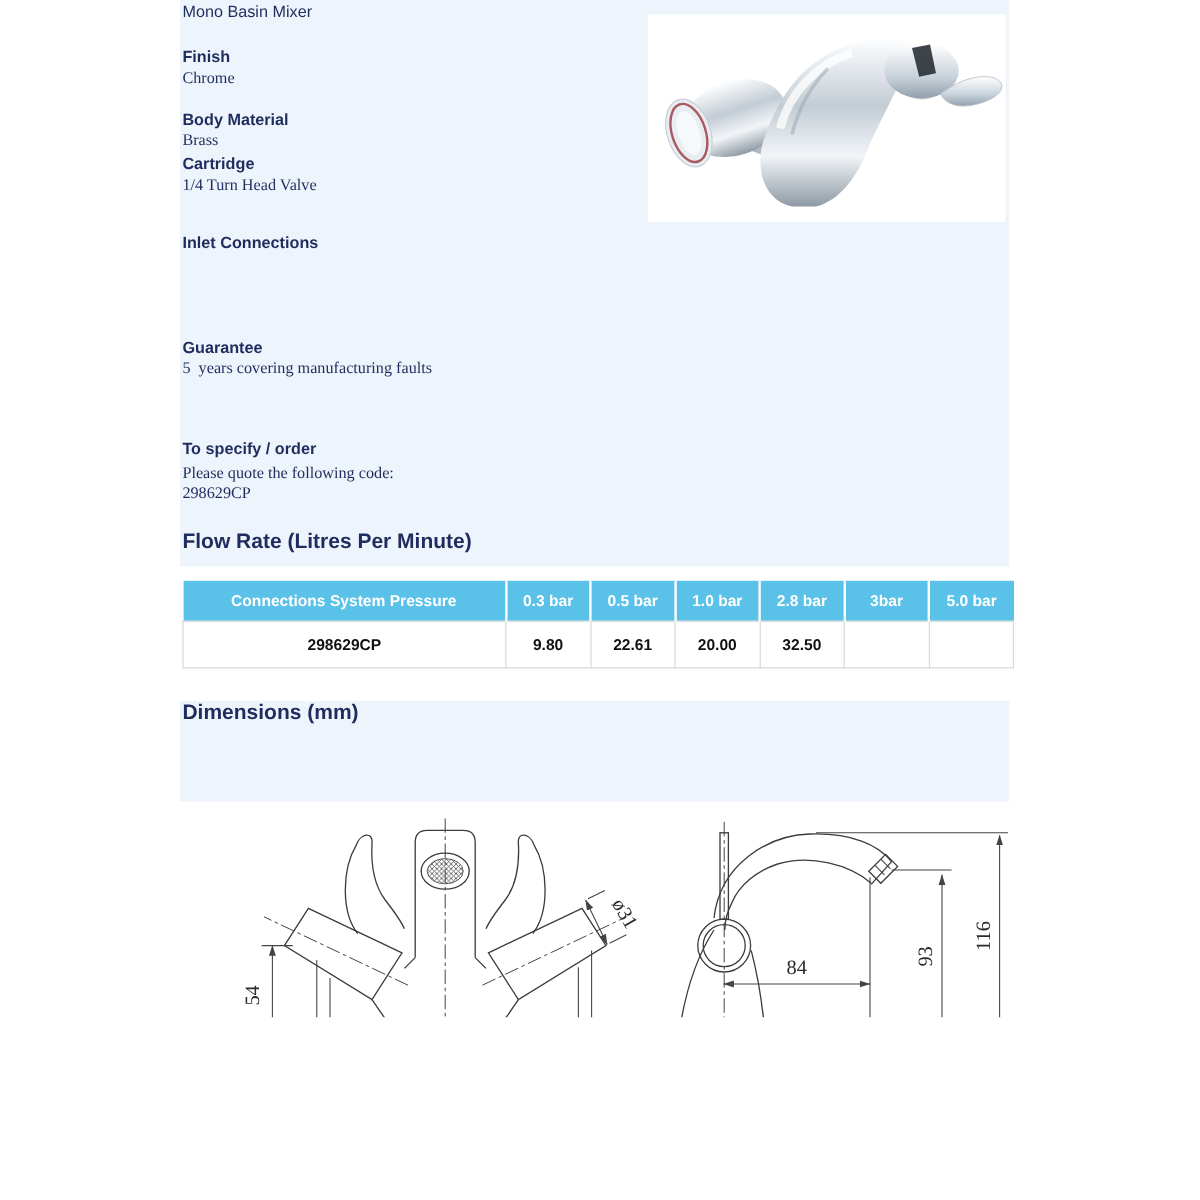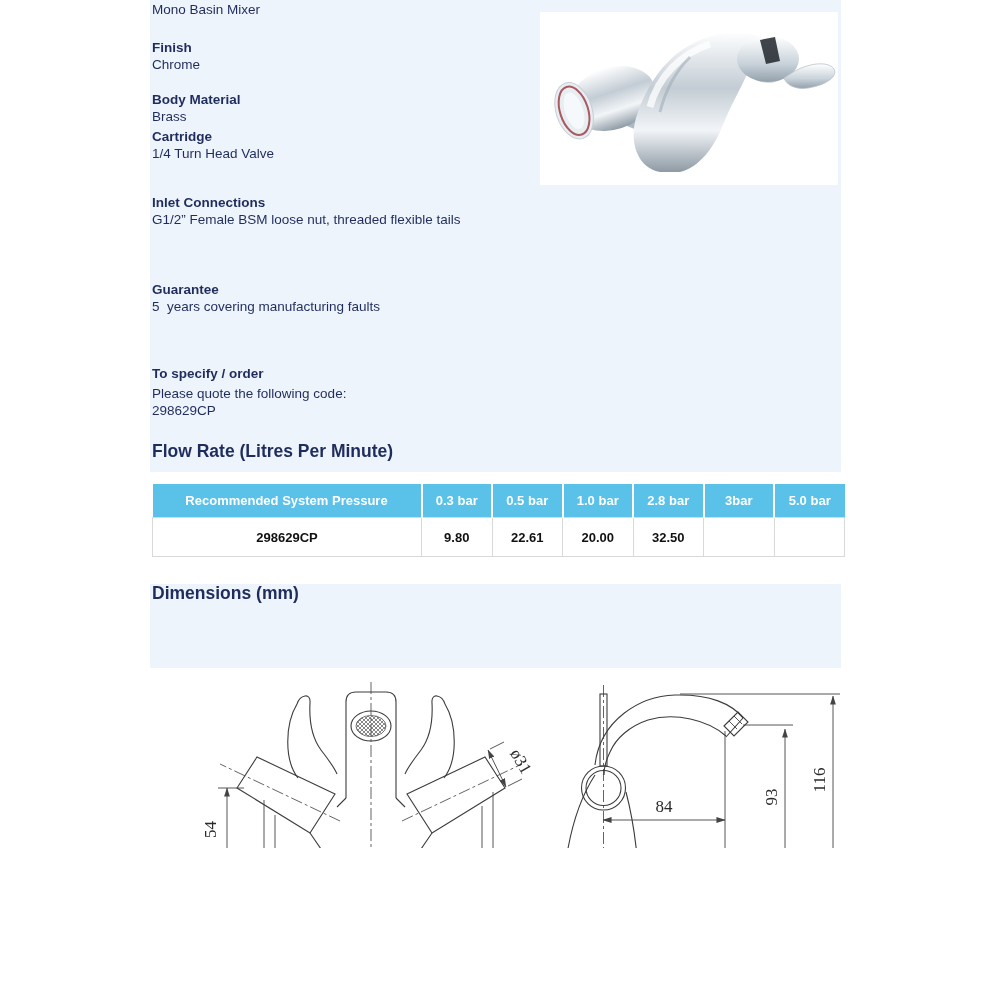--- a/index.html
+++ b/index.html
@@ -5,21 +5,21 @@
   html,body{margin:0;padding:0;background:#ffffff;}
   .page{position:relative;width:1000px;height:848px;background:#ffffff;overflow:hidden;
         font-family:"Liberation Sans","DejaVu Sans",sans-serif;color:#1f2c5e;}
   .panel{position:absolute;background:#eef4fb;}
   .panel1{left:150px;top:0;width:691px;height:472px;}
   .panel2{left:150px;top:584px;width:691px;height:84px;}
   .photo-box{position:absolute;left:540px;top:12px;width:298px;height:173px;background:#ffffff;}
   .specs{position:absolute;left:152px;top:0;width:380px;}
   .spec{position:absolute;left:0;}
   .lbl{font-size:13.5px;font-weight:bold;line-height:17px;white-space:pre-wrap;}
-  .val{font-size:13.5px;line-height:17px;white-space:pre-wrap;}
+  .val{font-size:13.5px;line-height:17px;white-space:pre-wrap;font-family:Liberation Serif, serif;}
   .h1{position:absolute;left:152px;font-size:17.5px;font-weight:bold;}
   .flow-table{position:absolute;left:152px;top:484px;width:693px;border-collapse:collapse;table-layout:fixed;}
   .flow-table th{background:#5ac1e8;color:#ffffff;font-size:13px;font-weight:bold;height:33px;
         border-right:2px solid #ffffff;text-align:center;padding:0;}
   .flow-table th:last-child{border-right:none;}
   .flow-table th:first-child{width:268px;}
   .flow-table td{background:#ffffff;color:#111111;font-size:13px;font-weight:bold;height:38px;
         border:1px solid #d9d9d9;text-align:center;padding:0;}
   .drawing{position:absolute;}
   .s{fill:none;stroke:#3c3c3c;stroke-width:1.1;}
@@ -86,39 +86,38 @@
     <div class="spec" style="top:91px">
       <div class="lbl">Body Material</div>
       <div class="val">Brass</div>
     </div>
     <div class="spec" style="top:128px">
       <div class="lbl">Cartridge</div>
       <div class="val">1/4 Turn Head Valve</div>
     </div>
     <div class="spec" style="top:194px">
       <div class="lbl">Inlet Connections</div>
-      <div class="val">G1/2” Female BSM loose nut, threaded flexible tails</div>
     </div>
     <div class="spec" style="top:281px">
       <div class="lbl">Guarantee</div>
       <div class="val">5  years covering manufacturing faults</div>
     </div>
     <div class="spec" style="top:365px">
       <div class="lbl">To specify / order</div>
       <div class="val" style="margin-top:3px">Please quote the following code:</div>
       <div class="val">298629CP</div>
     </div>
   </div>
 
   <div class="h1" style="top:441px">Flow Rate (Litres Per Minute)</div>
 
   <table class="flow-table">
     <thead>
       <tr>
-        <th>Recommended System Pressure</th>
+        <th>Connections System Pressure</th>
         <th>0.3 bar</th>
         <th>0.5 bar</th>
         <th>1.0 bar</th>
         <th>2.8 bar</th>
         <th>3bar</th>
         <th>5.0 bar</th>
       </tr>
     </thead>
     <tbody>
       <tr>

